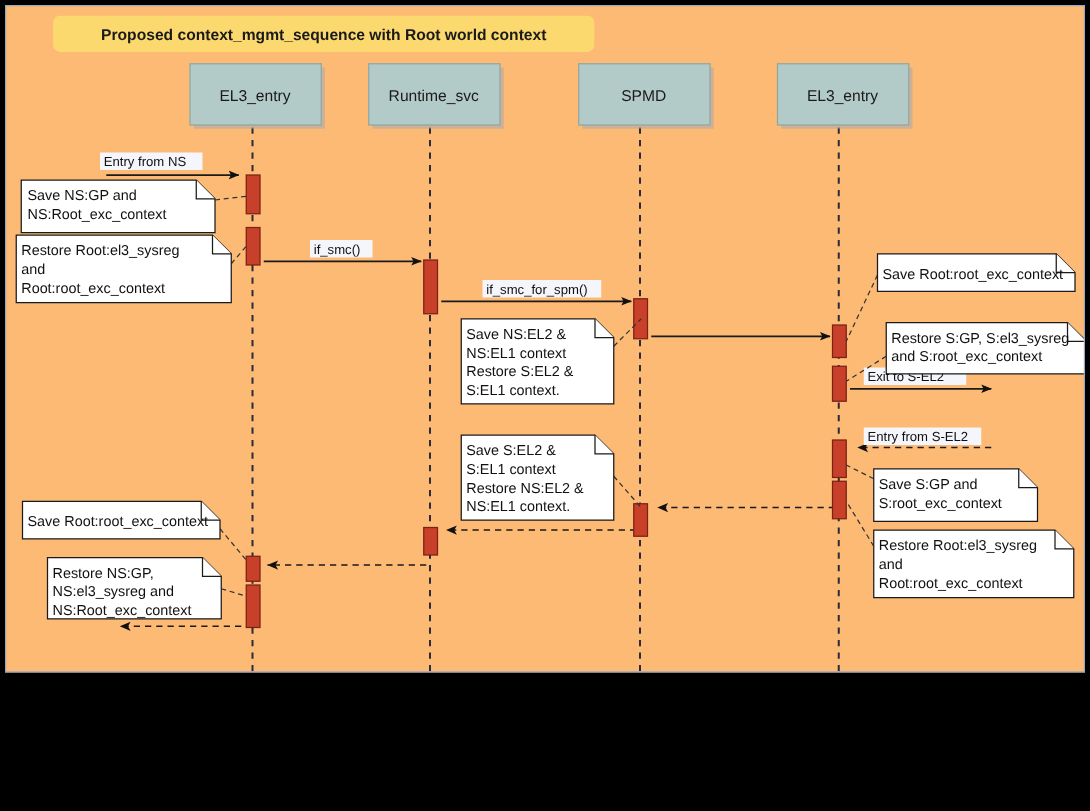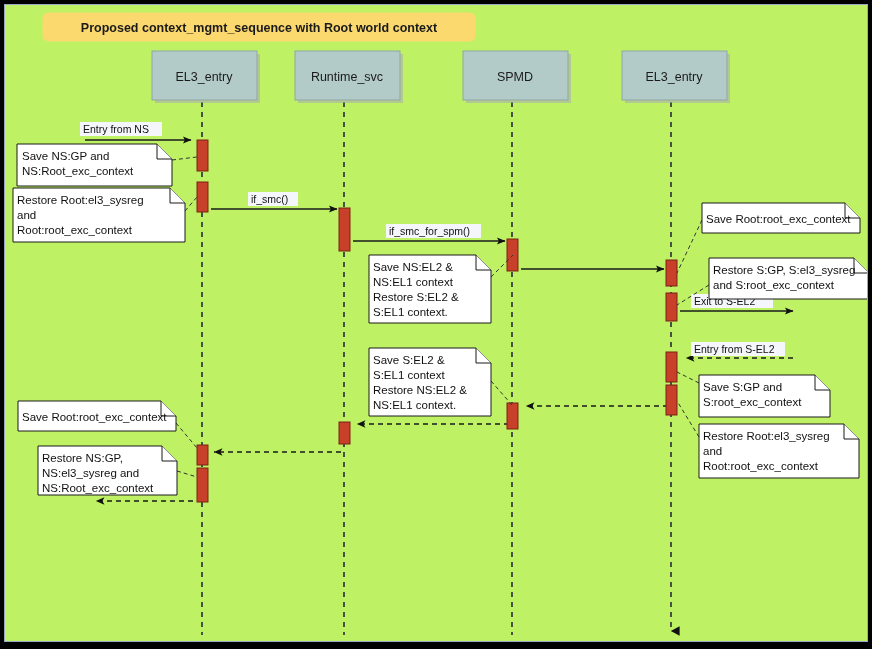--- a/index.html
+++ b/index.html
@@ -18,22 +18,22 @@
     width: 872px;
     height: 649px;
     background: #000000;
     box-sizing: border-box;
   }
   #diagram {
     position: absolute;
     left: 4px;
     top: 4px;
     width: 864px;
-    height: 638px;
-    background: #bef264;
+    height: 534px;
+    background: #fdba74;
     border: 1px solid #9aa8c4;
     box-sizing: border-box;
     overflow: hidden;
   }
   svg#sequence {
     position: absolute;
     left: 0;
     top: 0;
     width: 864px;
     height: 638px;

